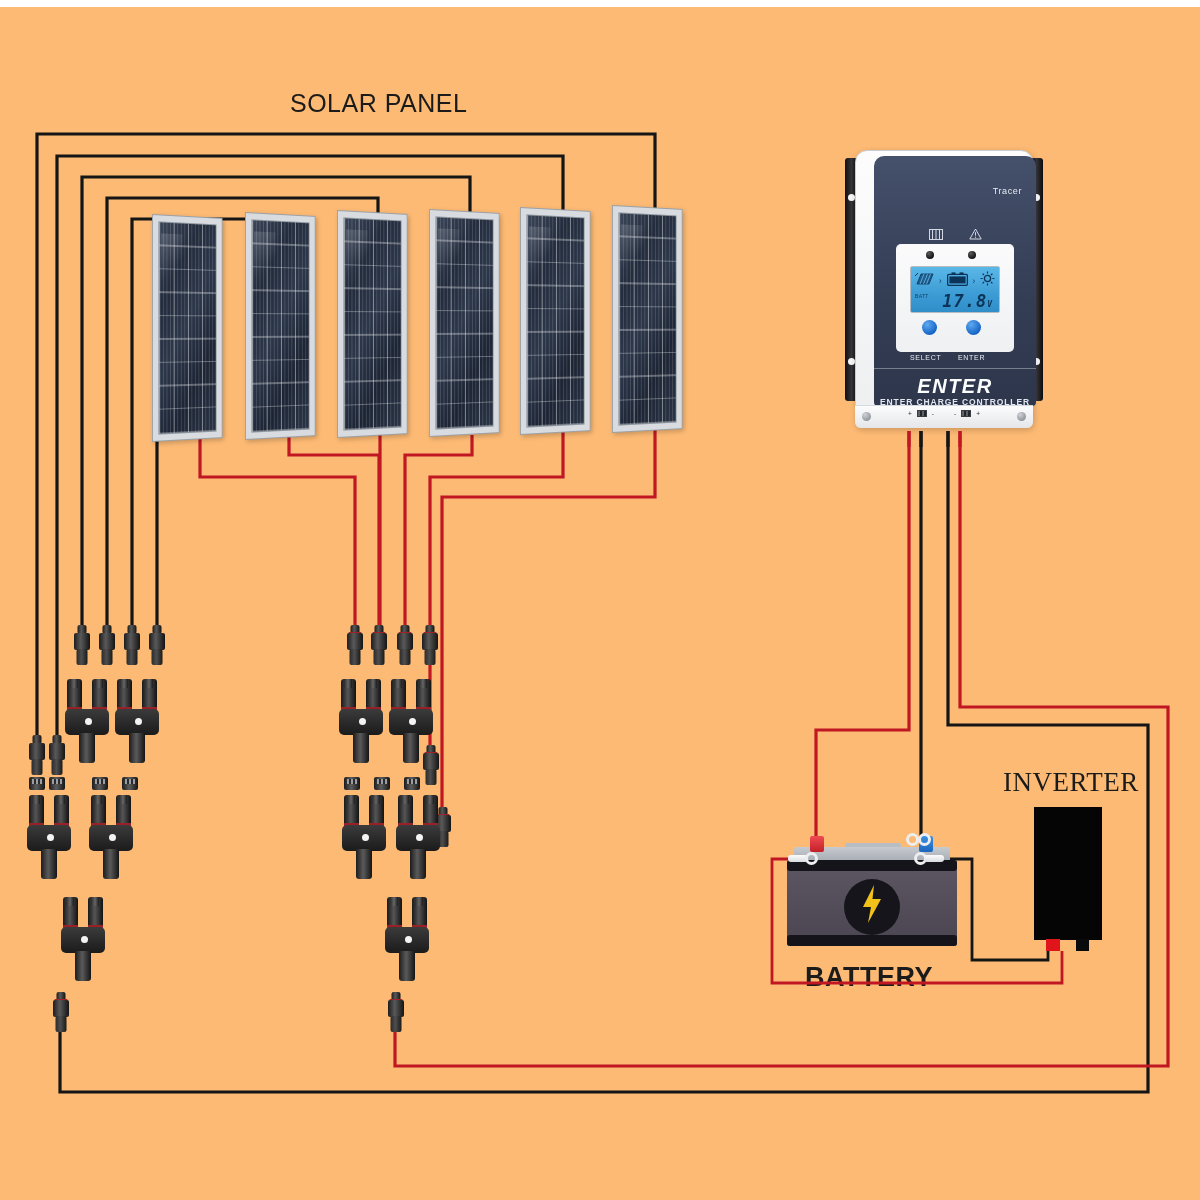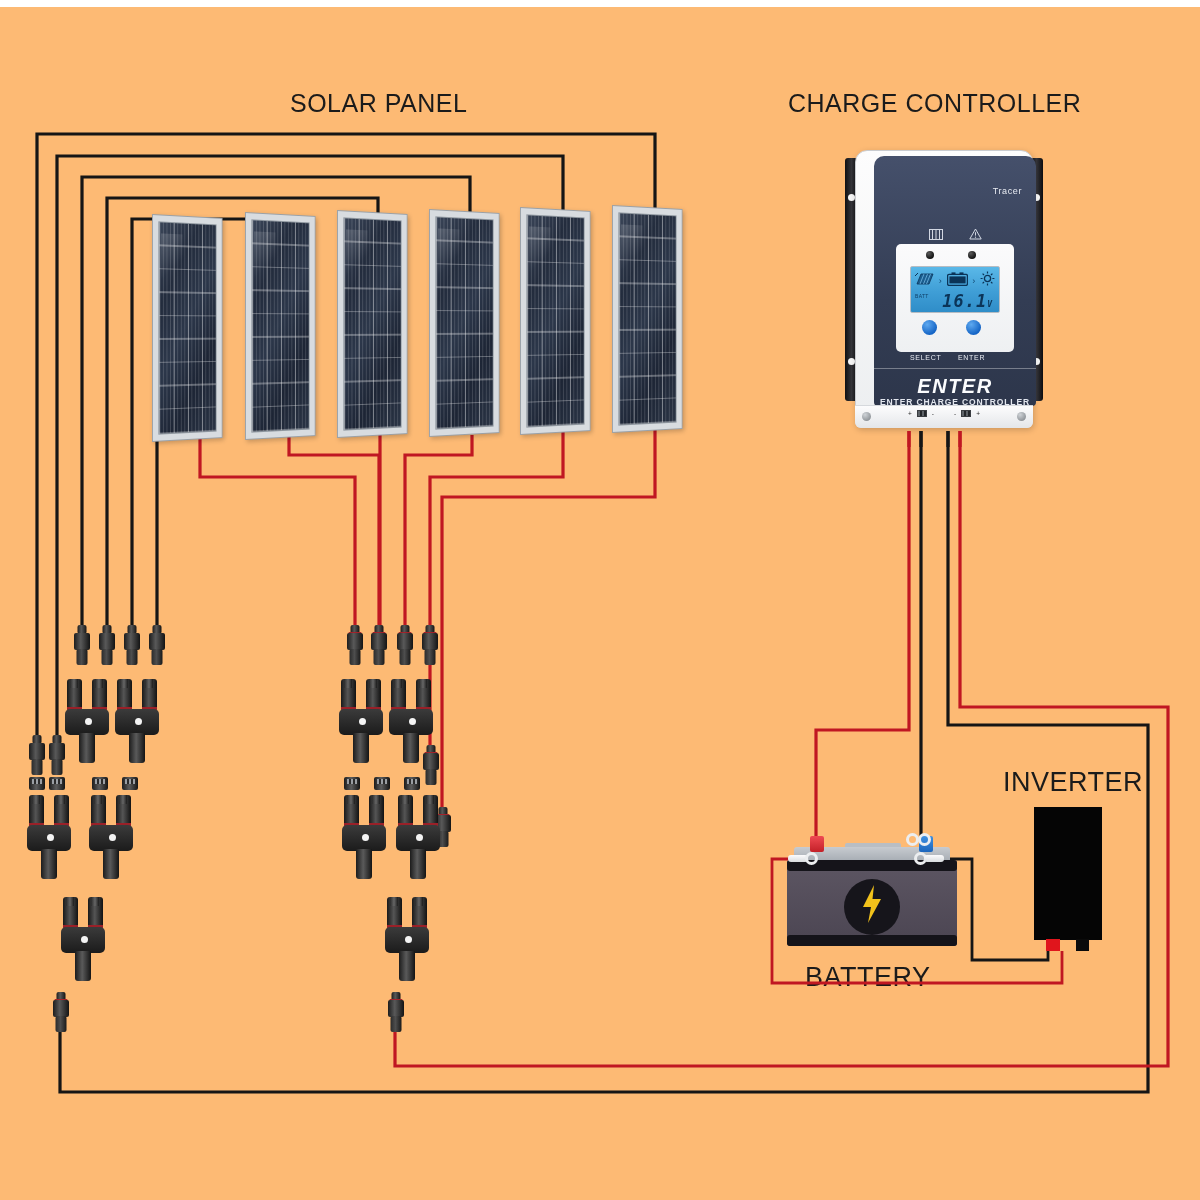--- a/index.html
+++ b/index.html
@@ -13,22 +13,22 @@
 
   .label {
     position: absolute;
     font-family: "Liberation Sans", sans-serif;
     color: #1b1b1b;
     letter-spacing: 0.5px;
     white-space: nowrap;
   }
   #lbl-solar   { left: 290px;  top: 82px;  font-size: 25px; }
   #lbl-cc      { left: 788px;  top: 82px;  font-size: 25px; }
-  #lbl-battery { left: 805px;  top: 955px; font-size: 27px; }
-  #lbl-inv     { left: 1003px; top: 760px; font-size: 27px; }
+  #lbl-battery { left: 805px;  top: 955px; font-size: 27px; font-weight: bold; }
+  #lbl-inv     { left: 1003px; top: 760px; font-size: 27px; font-family: Liberation Serif, serif; }
 
   svg.layer { position: absolute; left: 0; top: 0; width: 1200px; height: 1200px; }
   #wires-back { z-index: 1; }
   #wires-front { z-index: 6; }
 
   .w-neg { fill: none; stroke: #151515; stroke-width: 3.2; }
   .w-pos { fill: none; stroke: #c01722; stroke-width: 3.2; }
   .w-neg-thin { fill: none; stroke: #151515; stroke-width: 2.8; }
   .w-pos-thin { fill: none; stroke: #c01722; stroke-width: 2.8; }
 
@@ -325,21 +325,20 @@
       <path class="w-pos" d="M 909 424 L 909 723 L 816 723 L 816 838"></path>
       <path class="w-neg" d="M 921 424 L 921 836"></path>
       <path class="w-neg" d="M 948 424 L 948 718 L 1148 718 L 1148 1085 L 60 1085 L 60 1010"></path>
       <path class="w-pos" d="M 960 424 L 960 700 L 1168 700 L 1168 1059 L 395 1059 L 395 1017"></path>
       <path class="w-neg-thin" d="M 944 852 L 972 852 L 972 953 L 1048 953 L 1048 944"></path>
       <path class="w-pos-thin" d="M 800 852 L 772 852 L 772 976 L 1062 976 L 1062 944"></path>
     </g>
   </svg>
 
   <div class="label" id="lbl-solar">SOLAR PANEL</div>
-  <div class="label" id="lbl-cc">CHARGE CONTROLLER</div>
   <div class="label" id="lbl-battery">BATTERY</div>
   <div class="label" id="lbl-inv">INVERTER</div>
 
   <div class="panel" style="left:152px; top:207px; width:80px; height:228px;">
     <div class="body">
         <div class="cells"></div>
         <div class="glare"></div>
       </div>
   </div>
   <div class="panel" style="left:245px; top:205px; width:80px; height:228px;">
@@ -649,21 +648,21 @@
                       <line x1="12.4" y1="7.5" x2="14.4" y2="7.5"></line>
                       <line x1="2.6" y1="2.6" x2="4" y2="4"></line>
                       <line x1="11" y1="11" x2="12.4" y2="12.4"></line>
                       <line x1="12.4" y1="2.6" x2="11" y2="4"></line>
                       <line x1="4" y1="11" x2="2.6" y2="12.4"></line>
                     </g>
                   </svg>
               </span>
             </div>
             <div id="lcd-batt">BATT</div>
-            <div id="lcd-volt"><span style="font-size:17px">16.1</span><span>V</span></div>
+            <div id="lcd-volt"><span style="font-size:17px">17.8</span><span>V</span></div>
           </div>
 
           <div class="ccbtn" id="ccbtn1"></div>
           <div class="ccbtn" id="ccbtn2"></div>
         </div>
 
         <div class="cclab" id="cclab1">SELECT</div>
         <div class="cclab" id="cclab2">ENTER</div>
 
         <div id="cc-divider"></div>

